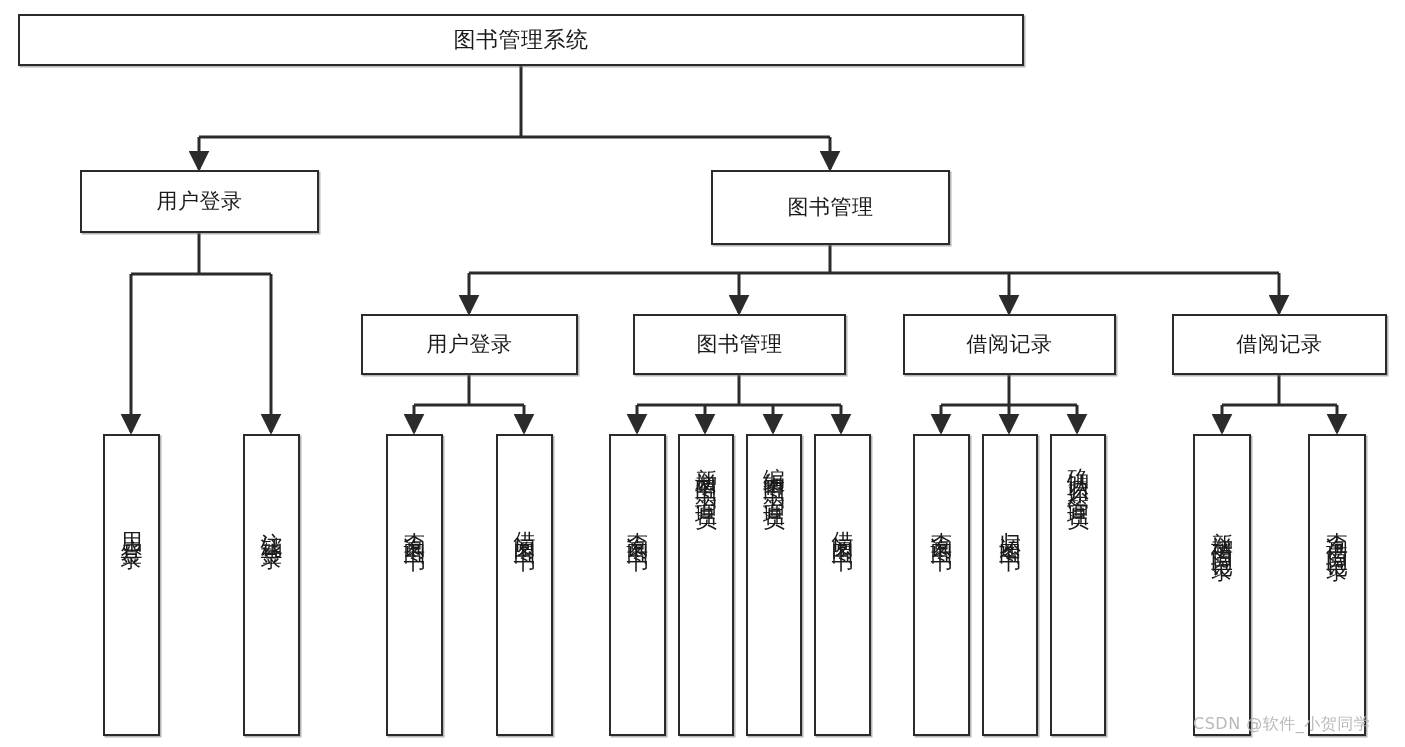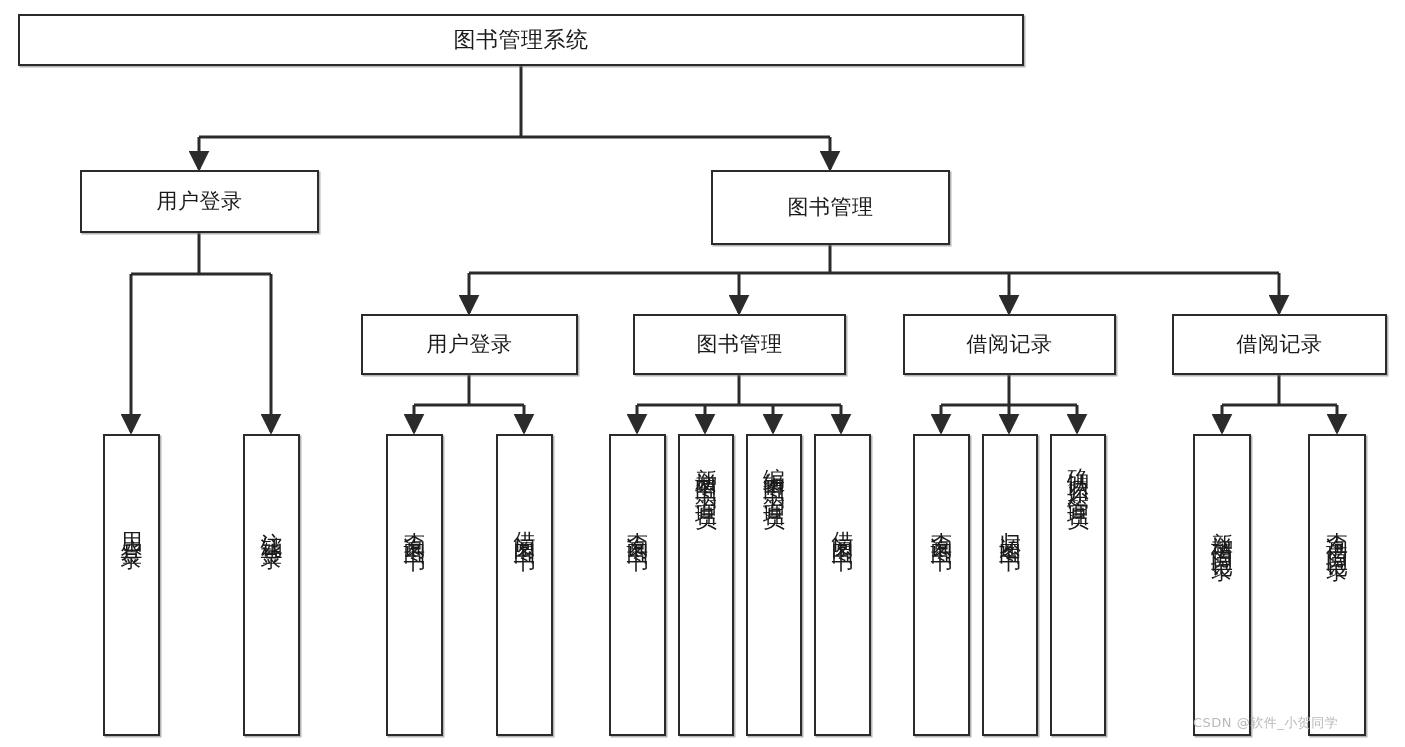--- a/index.html
+++ b/index.html
@@ -68,21 +68,21 @@
   }
   .node.vertical.mid .node-label {
     
     margin-top: 72px;
   }
   .node.vertical.near-top .node-label {
     margin-top: 8px;
   }
   .watermark {
     position: absolute;
-    font-size: 13px;
+    font-size: 16px;
     color: #b9b9b9;
     white-space: nowrap;
     letter-spacing: 0.5px;
     font-family: "DejaVu Sans", "Liberation Sans", sans-serif;
   }
 </style>
 </head>
 <body>
 
 <div id="diagram-root">

